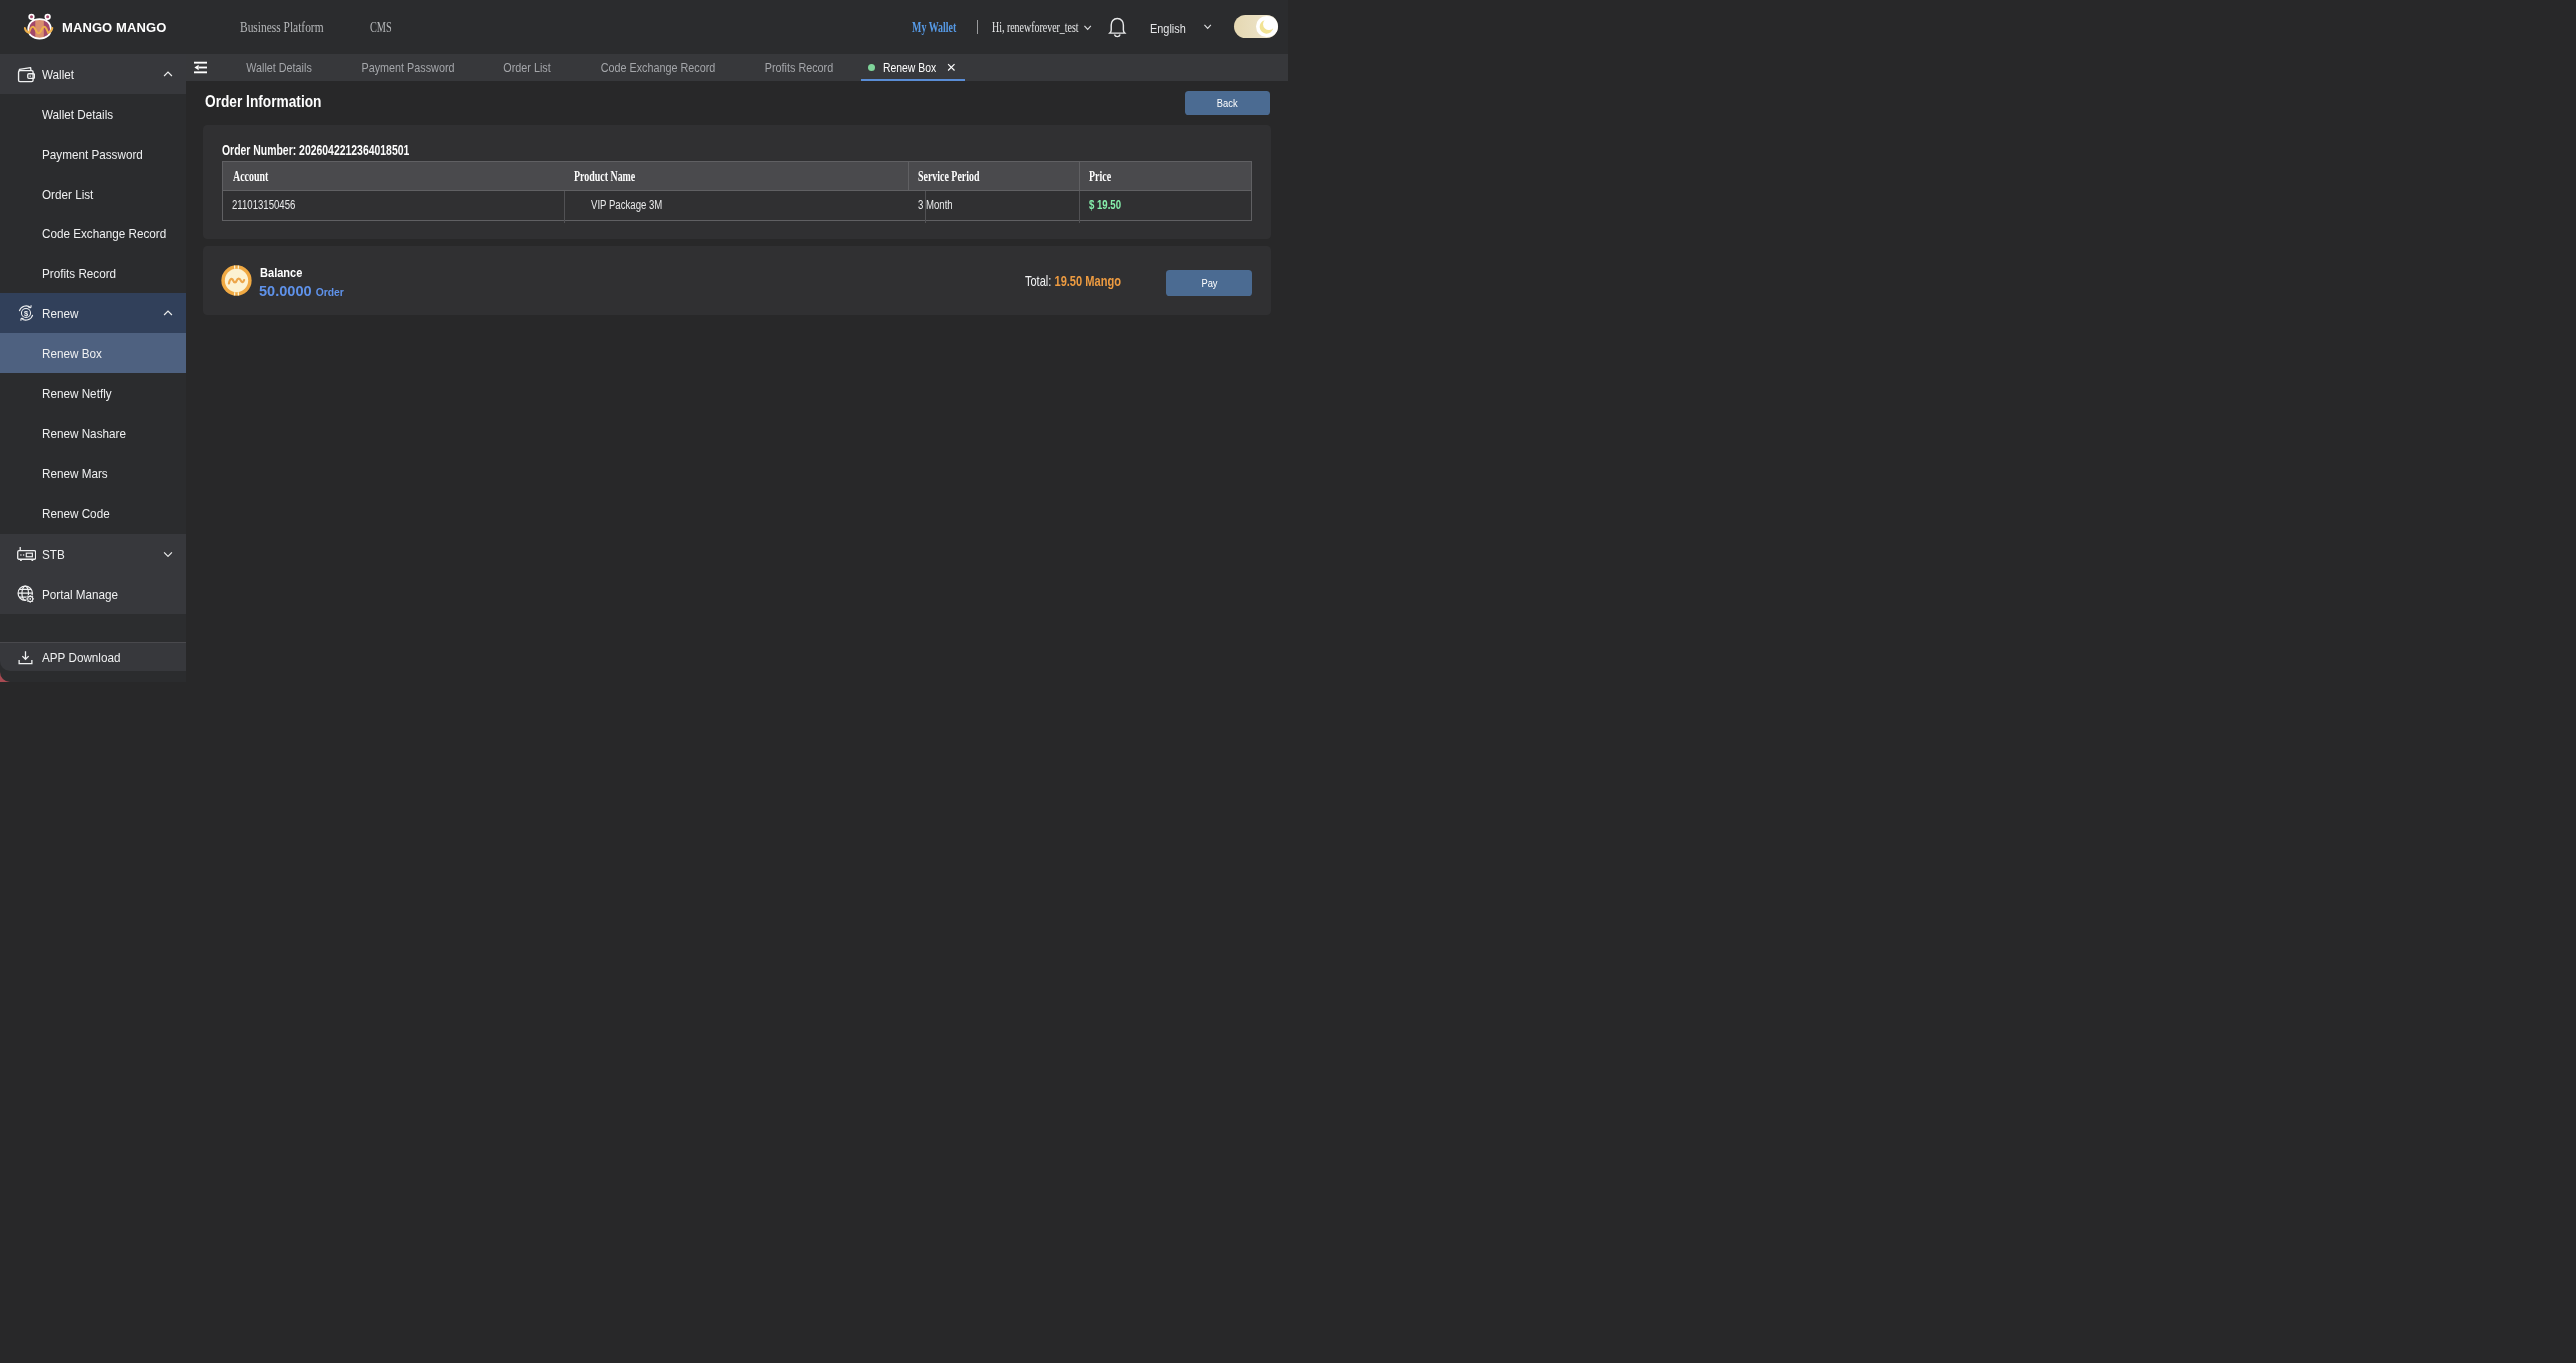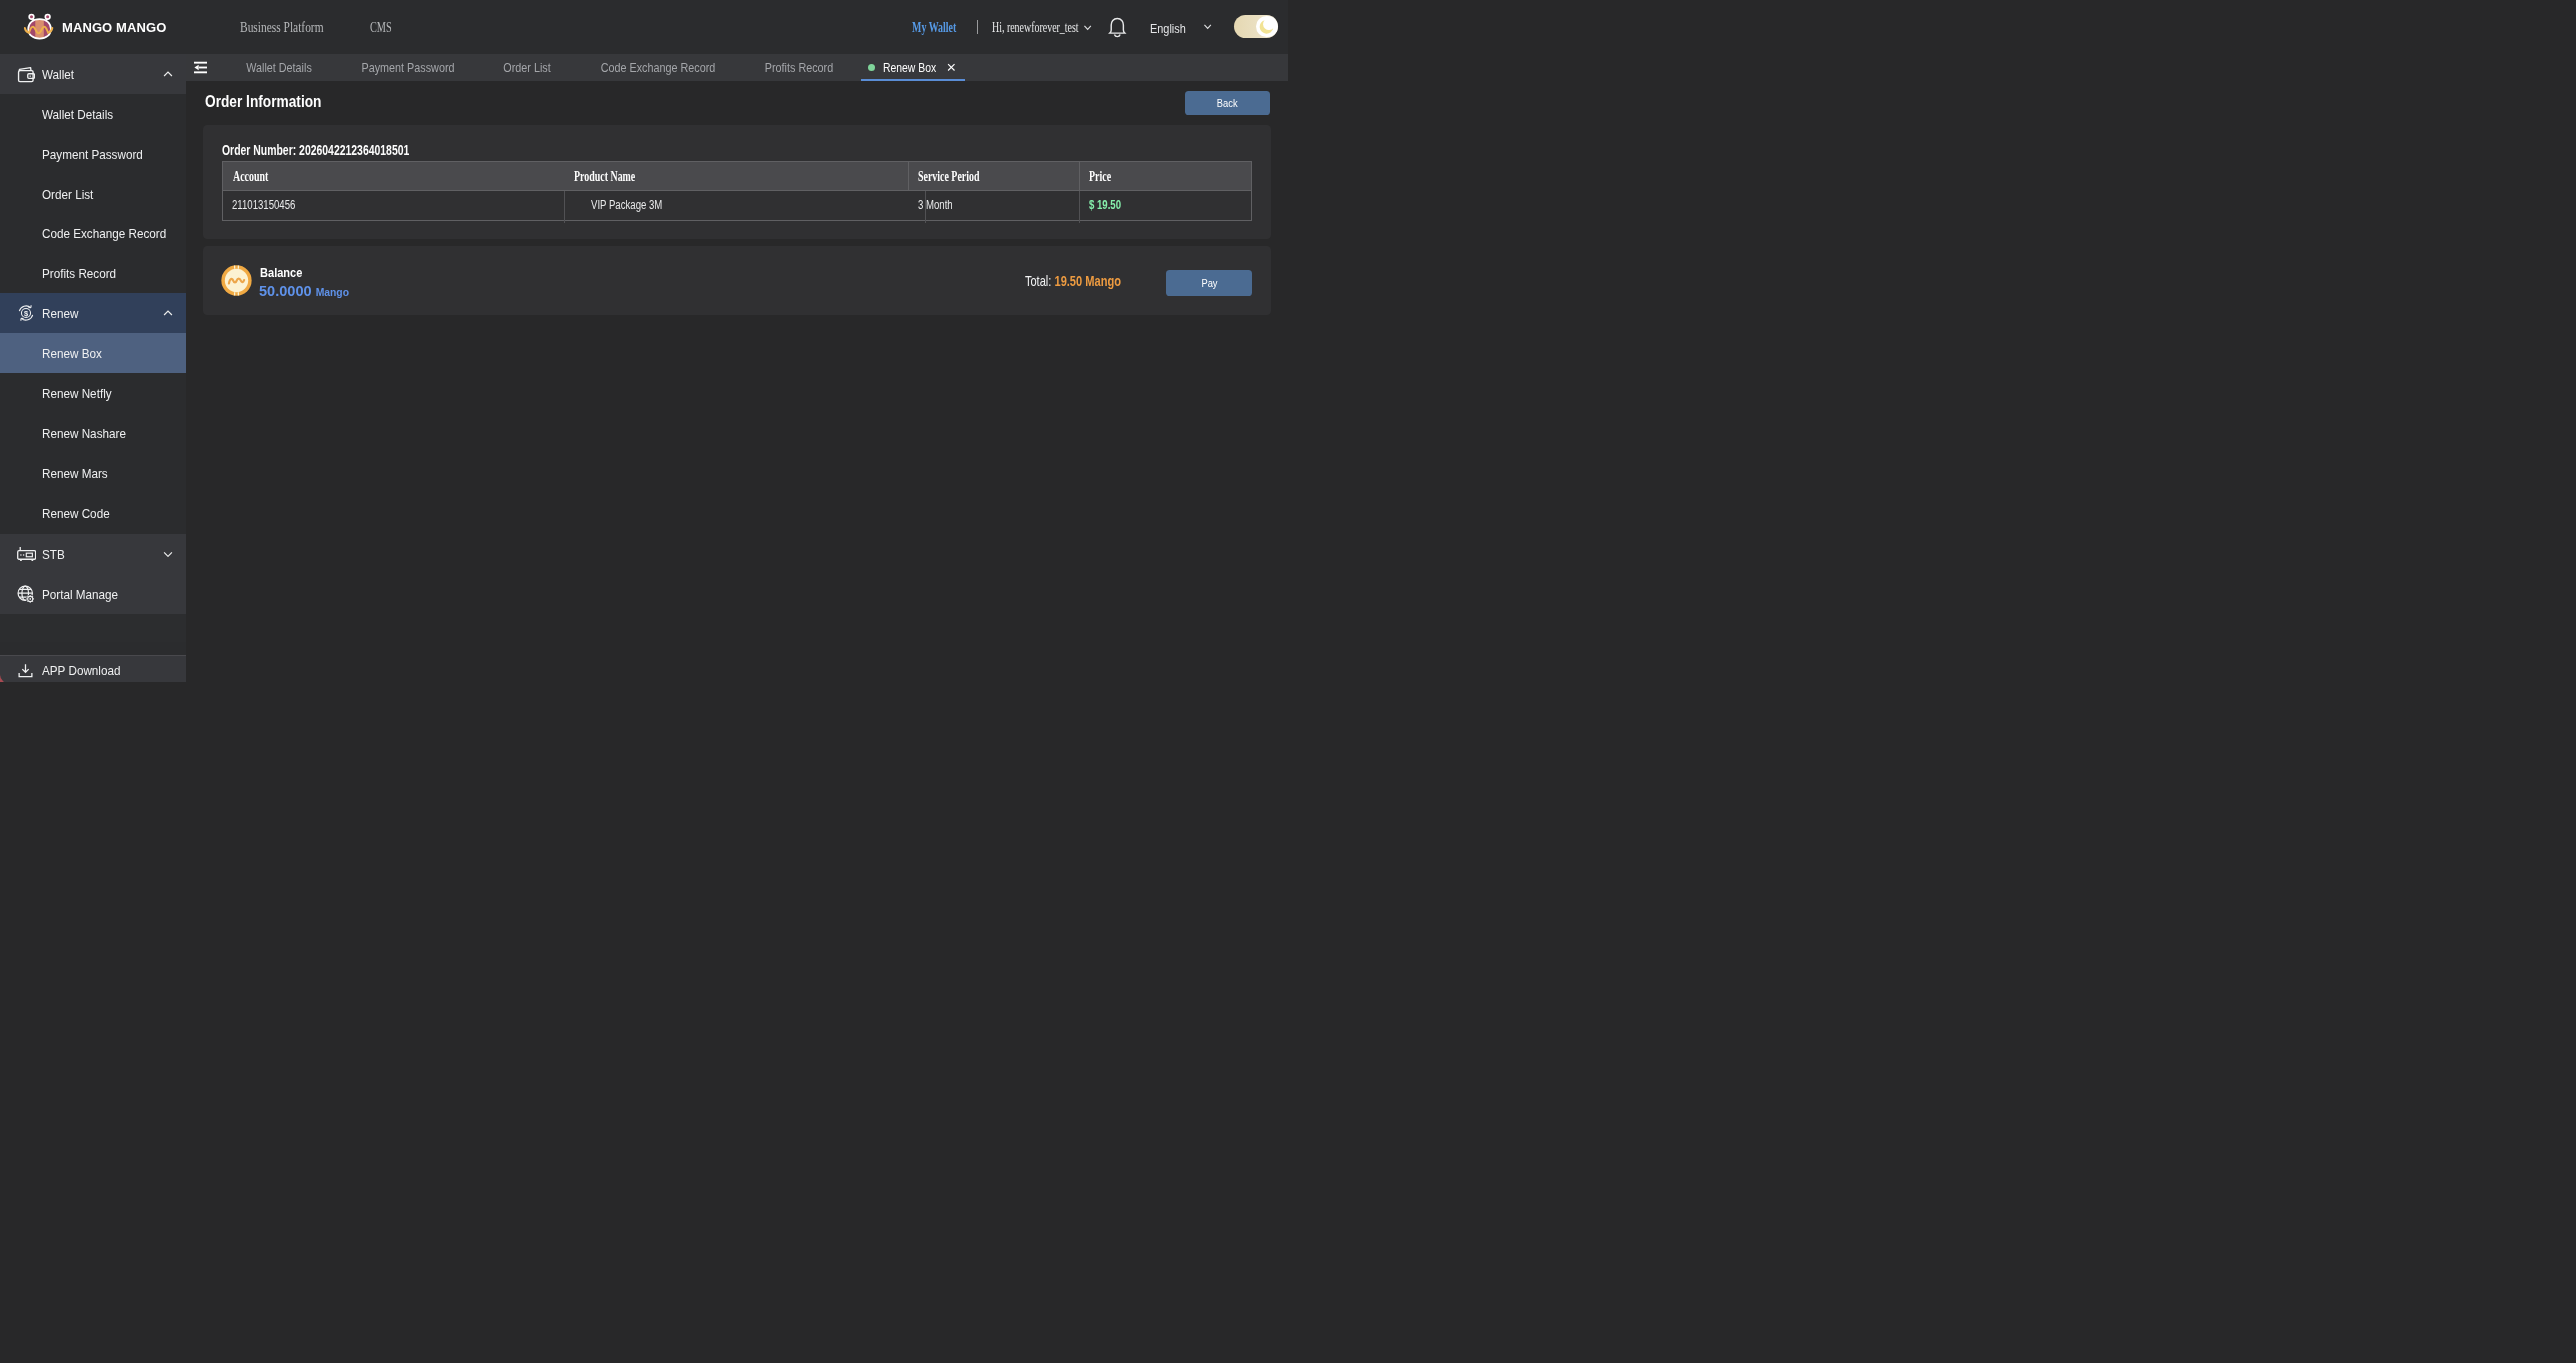--- a/index.html
+++ b/index.html
@@ -193,21 +193,21 @@
         <circle cx="18.5" cy="19.5" r="3.6" fill="none" stroke="#f0f1f2" stroke-width="1.5"></circle>
         <circle cx="18.5" cy="19.5" r="1.2" fill="#f0f1f2"></circle>
         <g stroke="#f0f1f2" stroke-width="1.6">
           <path d="M18.5 15.4 L18.5 14.2 M18.5 23.6 L18.5 24.8 M22.6 19.5 L23.8 19.5 M14.4 19.5 L13.2 19.5 M21.4 16.6 L22.3 15.7 M15.6 22.4 L14.7 23.3 M21.4 22.4 L22.3 23.3 M15.6 16.6 L14.7 15.7"></path>
         </g>
       </g>
     </svg>
     <span class="lbl">Portal Manage</span>
   </div>
   <div style="position:absolute; top:560px; left:0; width:186px; height:28px; background:#2c2d2f;"></div>
-  <div class="mrow top1" style="top:588px; height:29px; border-top:0.7px solid rgba(255,255,255,0.09); border-bottom-left-radius:10px;margin-top:13px;">
+  <div class="mrow top1" style="top:588px; height:29px; border-top:0.7px solid rgba(255,255,255,0.09); border-bottom-left-radius:10px;">
     <svg class="ic" width="17" height="17" viewBox="0 0 24 24">
       <path d="M12 3 L12 14 M7.5 10 L12 14.5 L16.5 10" fill="none" stroke="#f0f1f2" stroke-width="1.8"></path>
       <path d="M3 15.5 L3 20.5 L21 20.5 L21 15.5" fill="none" stroke="#f0f1f2" stroke-width="1.8"></path>
     </svg>
     <span class="lbl">APP Download</span>
   </div>
 </div>
 
 <div id="tabbar">
   <div class="tab" style="left:93px;">Wallet Details</div>
@@ -254,17 +254,17 @@
       <circle r="21" fill="#f0a943"></circle>
       <circle r="16.2" fill="#fcf2d2"></circle>
       <g stroke="#fcf2d2" stroke-width="1.8">
         <path d="M-2.6 -20.9 L-2.6 -16.4 M2.6 -20.9 L2.6 -16.4"></path>
         <path d="M-2.6 20.9 L-2.6 16.4 M2.6 20.9 L2.6 16.4"></path>
       </g>
       <path d="M-10.5 4 C-9 -3.5 -6.2 -3.5 -4.6 0.2 C-3.2 3.6 -1 3.6 0.2 0.2 C1.6 -3.5 4.4 -3.5 6 0.2 C7.2 3 9.2 3 10.5 -0.5" fill="none" stroke="#eda64a" stroke-width="3.1" stroke-linecap="round"></path>
     </g>
   </svg>
   <div id="bal1">Balance</div>
-  <div id="bal2">50.0000 <span>Mango</span></div>
+  <div id="bal2">50.0000 <span>Order</span></div>
   <div id="total">Total: <b>19.50 Mango</b></div>
   <div id="paybtn" class="btn"><span>Pay</span></div>
 </div>
 
 
 </body></html>

